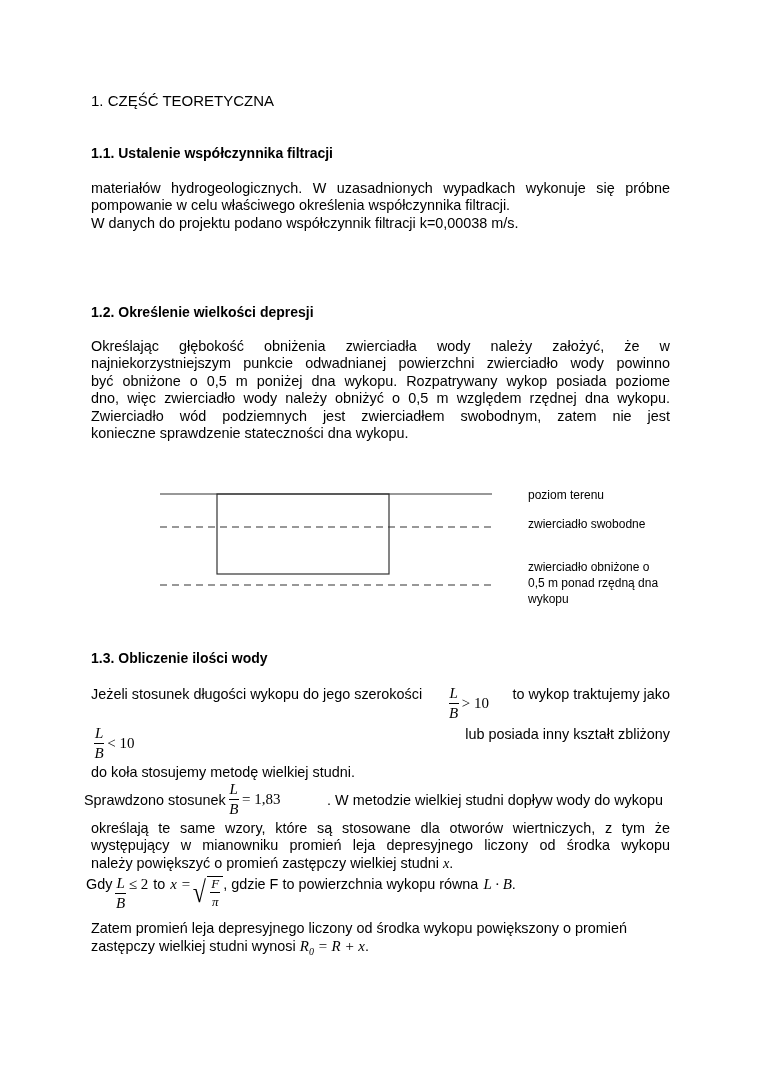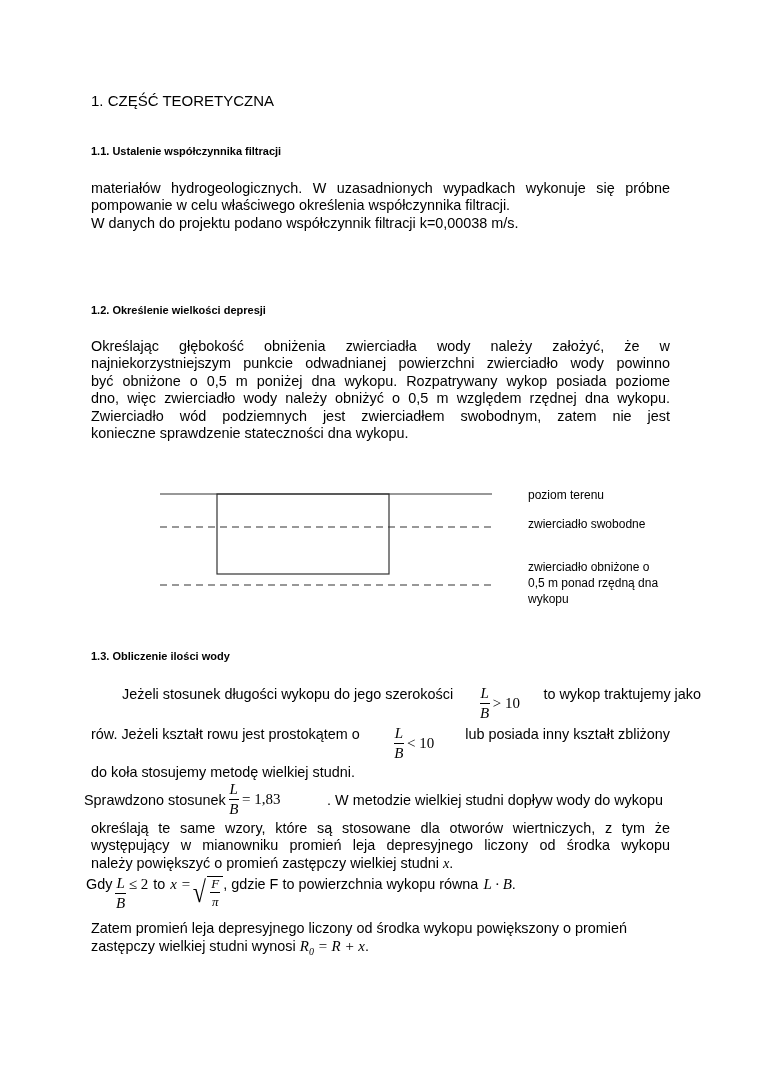--- a/index.html
+++ b/index.html
@@ -3,21 +3,21 @@
 <meta charset="utf-8">
 <style>
   html, body { margin: 0; padding: 0; background: #ffffff; }
   body {
     width: 760px; height: 1075px; position: relative; overflow: hidden;
     font-family: "Liberation Sans", sans-serif; color: #000;
     font-size: 14.4px;
   }
   .abs { position: absolute; }
   .h1 { left: 91px; top: 92px; font-size: 15px; }
-  .h2 { font-weight: bold; font-size: 11px; left: 91px; }
+  .h2 { font-weight: bold; font-size: 14px; left: 91px; }
   .para { left: 91px; width: 579px; line-height: 17.4px; text-align: justify; }
   .para .ln { display: block; text-align: justify; text-align-last: justify; white-space: nowrap; }
   .para .ln.last { text-align-last: left; }
   .line-flex { display: flex; justify-content: space-between; width: 579px; white-space: nowrap; }
   .math { font-family: "Liberation Serif", serif; font-size: 15px; }
   .frac { display: inline-flex; flex-direction: column; align-items: center; vertical-align: middle; font-family: "Liberation Serif", serif; font-style: italic; font-size: 15px; line-height: 15px; margin: 0 3px; }
   .frac .num { padding: 0 1px 2px; border-bottom: 1px solid #000; }
   .frac .den { padding-top: 2px; }
   .frac.small { font-size: 13px; line-height: 13px; }
   .sqrt { display: inline-flex; align-items: center; vertical-align: middle; }
@@ -58,34 +58,33 @@
 <div class="abs legend" style="top:487px;">poziom terenu</div>
 <div class="abs legend" style="top:516px;">zwierciadło swobodne</div>
 <div class="abs legend" style="top:559px;">
   <div>zwierciadło obniżone o</div>
   <div>0,5 m ponad rzędną dna</div>
   <div>wykopu</div>
 </div>
 
 <div class="abs h2" style="top:650px;">1.3. Obliczenie ilości wody</div>
 
-<div class="abs line-flex" style="left:91px; top:686px;margin-left:31px;">
+<div class="abs line-flex" style="left:91px; top:686px;">
   <span>Jeżeli stosunek długości wykopu do jego szerokości</span>
   <span style="display:inline-flex;align-items:center;">
     <span class="frac">
         <span class="num">L</span>
         <span class="den">B</span>
       </span>
     <span class="math">&gt; 10</span>
   </span>
   <span>to wykop traktujemy jako</span>
 </div>
 
 <div class="abs line-flex" style="left:91px; top:726px;">
-  <span>rów. Jeżeli kształt rowu jest prostokątem o</span>
   <span style="display:inline-flex;align-items:center;">
     <span class="frac">
         <span class="num">L</span>
         <span class="den">B</span>
       </span>
     <span class="math">&lt; 10</span>
   </span>
   <span>lub posiada inny kształt zbliżony</span>
 </div>
 

